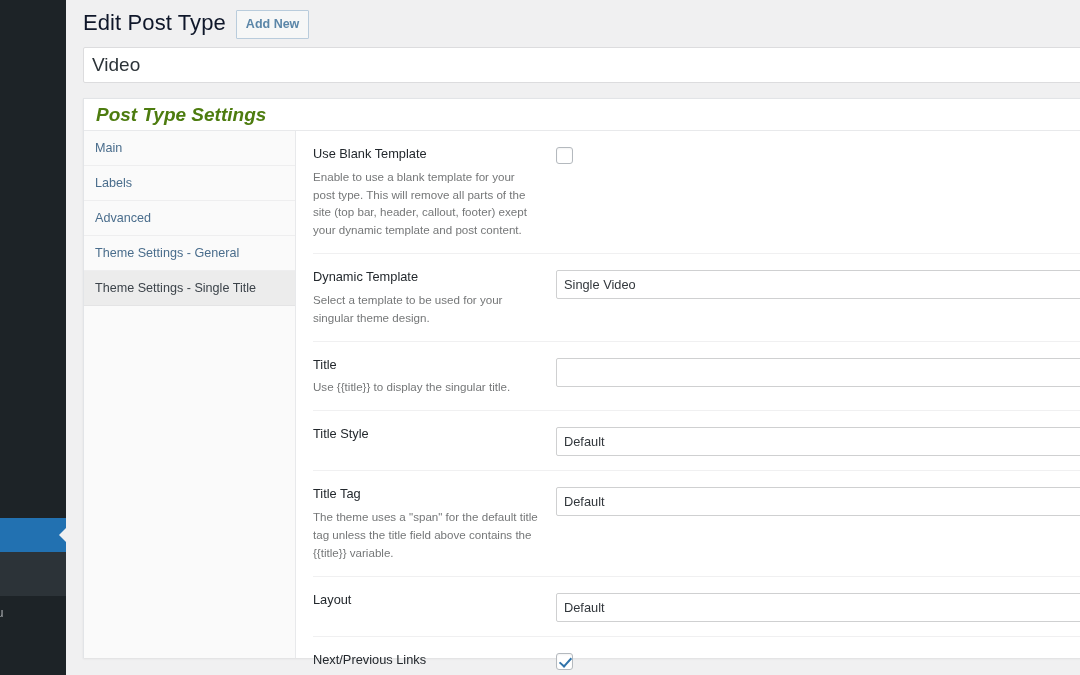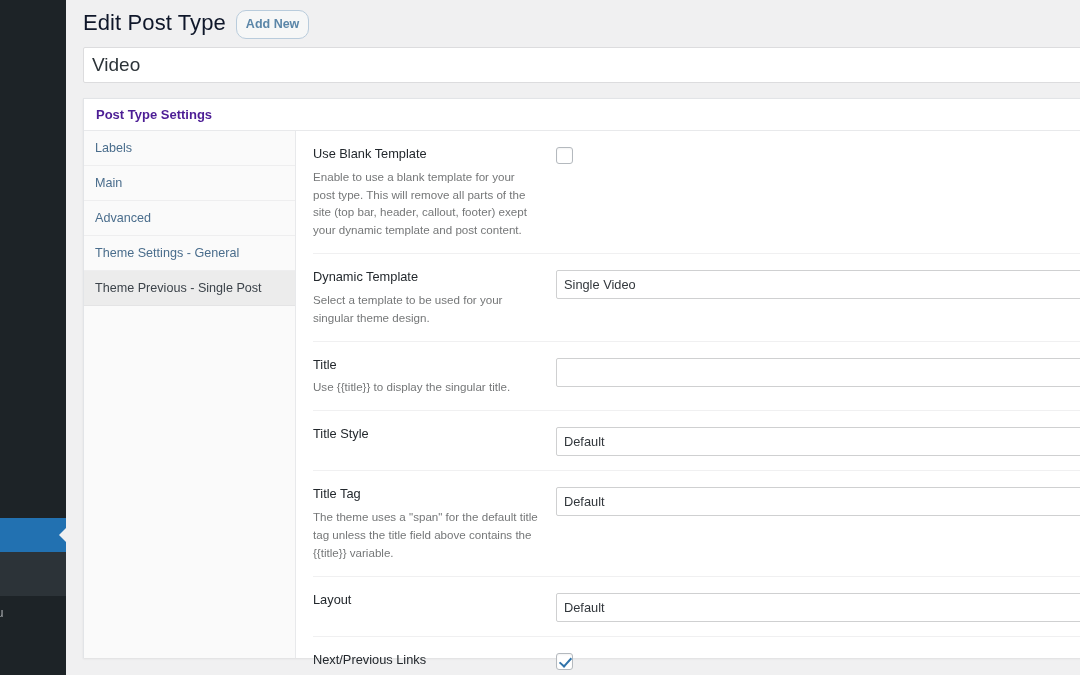--- a/index.html
+++ b/index.html
@@ -101,21 +101,21 @@
     letter-spacing: 0.1px;
   }
   .add-new-btn {
     margin-left: 10px;
     display: inline-block;
     font-size: 12.5px;
     font-weight: bold;
     color: #5b86a8;
     background: #f6f7f7;
     border: 1px solid #b9ccdc;
-    border-radius: 10px;
+    border-radius: 1px;
     padding: 4px 9px 5px;
     line-height: 1.5;
     cursor: pointer;
     position: relative;
     top: 1px;
   }
 
   .title-input {
     display: block;
     width: 1140px;
@@ -143,23 +143,24 @@
   }
   .metabox-head {
     position: relative;
     height: 32px;
     border-bottom: 1px solid #e8e9eb;
     display: flex;
     align-items: center;
     padding: 0 12px;
   }
   .metabox-head-title {
-    font-size: 13px;
+    font-size: 19px;
     font-weight: bold;
-    color: #4c1d95;
+    color: #4d7c0f;
+    font-style: italic;
   }
 
   .metabox-body {
     display: flex;
     height: 527px;
   }
 
   
   .tab-nav {
     flex: 0 0 212px;
@@ -312,25 +313,25 @@
     <input class="title-input" type="text" value="Video" style="">
 
     <div class="metabox">
       <div class="metabox-head">
         <span class="metabox-head-title">Post Type Settings</span>
 
       </div>
 
       <div class="metabox-body">
         <div class="tab-nav" id="tab-nav">
+            <div class="tab-item">Main</div>
             <div class="tab-item">Labels</div>
-            <div class="tab-item">Main</div>
             <div class="tab-item">Advanced</div>
             <div class="tab-item">Theme Settings - General</div>
-            <div class="tab-item active">Theme Previous - Single Post</div>
+            <div class="tab-item active">Theme Settings - Single Title</div>
           </div>
         <div class="fields" id="fields">
             <div class="field-row row-tall-1">
               <div class="field-label-col">
                 <div class="field-label">Use Blank Template</div>
                 <div class="field-desc">Enable to use a blank template for your post type. This will remove all parts of the site (top bar, header, callout, footer) exept your dynamic template and post content.</div>
               </div>
               <div class="field-control-col">
                 <input type="checkbox" class="cb" style="">
               </div>

